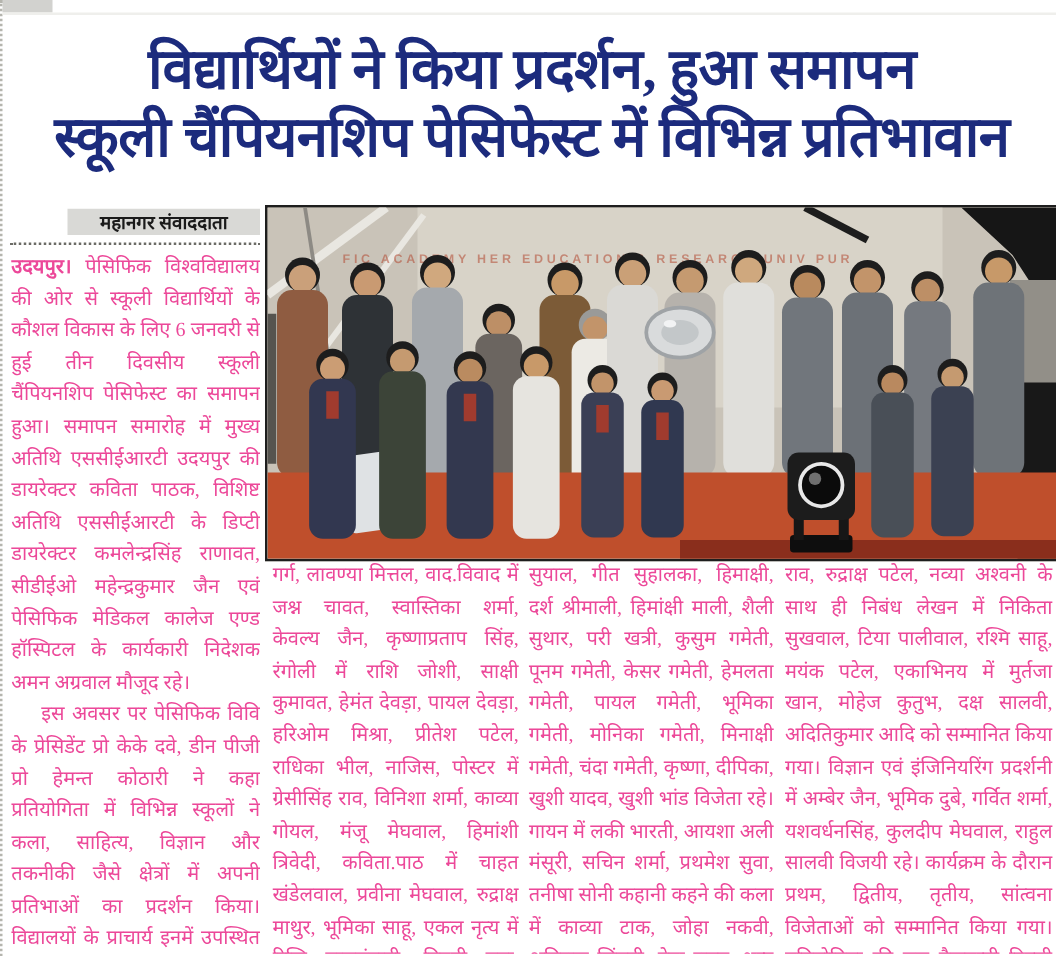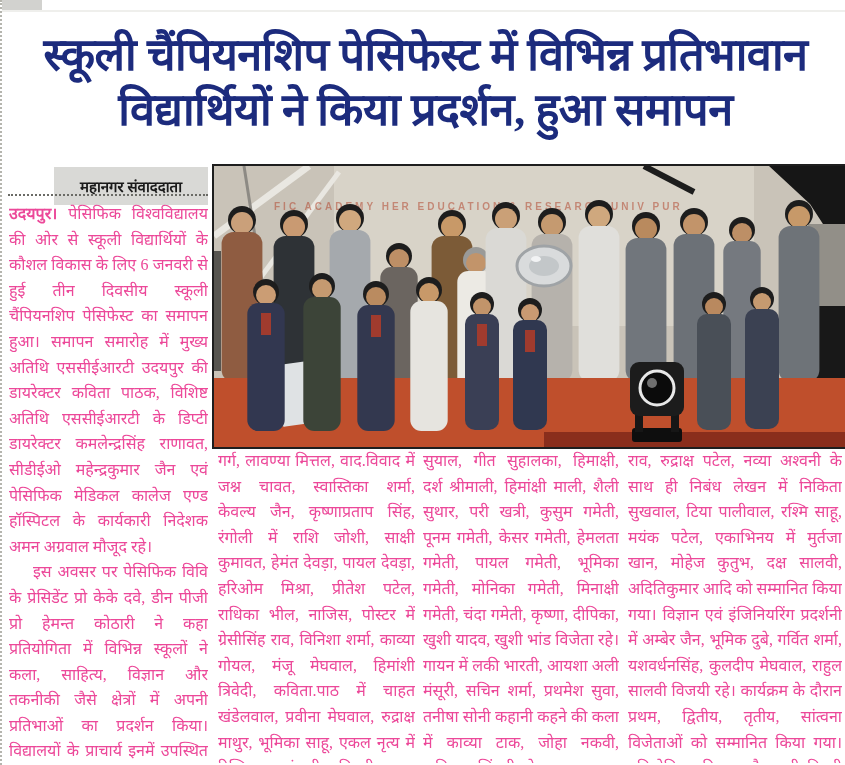--- a/index.html
+++ b/index.html
@@ -16,21 +16,21 @@
   .scan-topline{position:absolute;left:0;top:10px;width:845px;height:2px;background:#efefec;}
 
   .headline{
     position:absolute;left:10px;right:6px;top:28px;height:130px;
     text-align:center;font-weight:800;
     font-family:"Liberation Serif","DejaVu Serif",serif;
     font-size:45px;line-height:1.22;letter-spacing:-0.5px;
   }
 
   .kicker-bar{
-    position:absolute;left:52px;top:167px;width:154px;height:38px;
+    position:absolute;left:52px;top:167px;width:154px;height:21px;
     display:flex;align-items:center;justify-content:center;
     font-weight:700;font-size:15px;color:#1a1a1a;
   }
   .dotted-rule{
     position:absolute;left:6px;top:194px;width:200px;height:0;
     border-top:2px dotted #6b6b66;
   }
 
   .body-col{
     position:absolute;overflow:hidden;
@@ -53,22 +53,22 @@
 </style>
 </head>
 <body>
 
 <div class="page">
 
   <div class="scan-sliver"></div>
   <div class="scan-topline"></div>
 
   <div class="headline" style="color: rgb(28, 43, 125);">
+    <div>विद्यार्थियों ने किया प्रदर्शन, हुआ समापन</div>
     <div>स्कूली चैंपियनशिप पेसिफेस्ट में विभिन्न प्रतिभावान</div>
-    <div>विद्यार्थियों ने किया प्रदर्शन, हुआ समापन</div>
   </div>
 
   <div class="kicker-bar" style="background: rgb(217, 217, 214);">महानगर संवाददाता</div>
   <div class="dotted-rule"></div>
 
   <div class="body-col" id="col1">
     <p class="para1"><span class="dateline">उदयपुर।</span><span> पेसिफिक विश्वविद्यालय की ओर से स्कूली विद्यार्थियों के कौशल विकास के लिए 6 जनवरी से हुई तीन दिवसीय स्कूली चैंपियनशिप पेसिफेस्ट का समापन हुआ। समापन समारोह में मुख्य अतिथि एससीईआरटी उदयपुर की डायरेक्टर कविता पाठक, विशिष्ट अतिथि एससीईआरटी के डिप्टी डायरेक्टर कमलेन्द्रसिंह राणावत, सीडीईओ महेन्द्रकुमार जैन एवं पेसिफिक मेडिकल कालेज एण्ड हॉस्पिटल के कार्यकारी निदेशक अमन अग्रवाल मौजूद रहे।</span></p>
     <p class="para2">इस अवसर पर पेसिफिक विवि के प्रेसिडेंट प्रो केके दवे, डीन पीजी प्रो हेमन्त कोठारी ने कहा प्रतियोगिता में विभिन्न स्कूलों ने कला, साहित्य, विज्ञान और तकनीकी जैसे क्षेत्रों में अपनी प्रतिभाओं का प्रदर्शन किया। विद्यालयों के प्राचार्य इनमें उपस्थित रहे। विद्यार्थियों के विभिन्न क्षेत्र में बौद्धिक, मानसिक एवं भावनात्मक विकास हेतु समर स्कूल के पोस्टर विमोचन किया गया, जो 10 मई को आरम्भ होगा। पेसिफेस्ट कार्यक्रम में क्विज में सार्थ खंडेलवाल, मोनल भाटिया, काव्या जैन, ललितसिंह राजपूत, युवराजसिंह, मनस्विसिंह राव, नीलाक्षी पानेरी, आंचल चौहान, दिशिता</p>
   </div>
 

